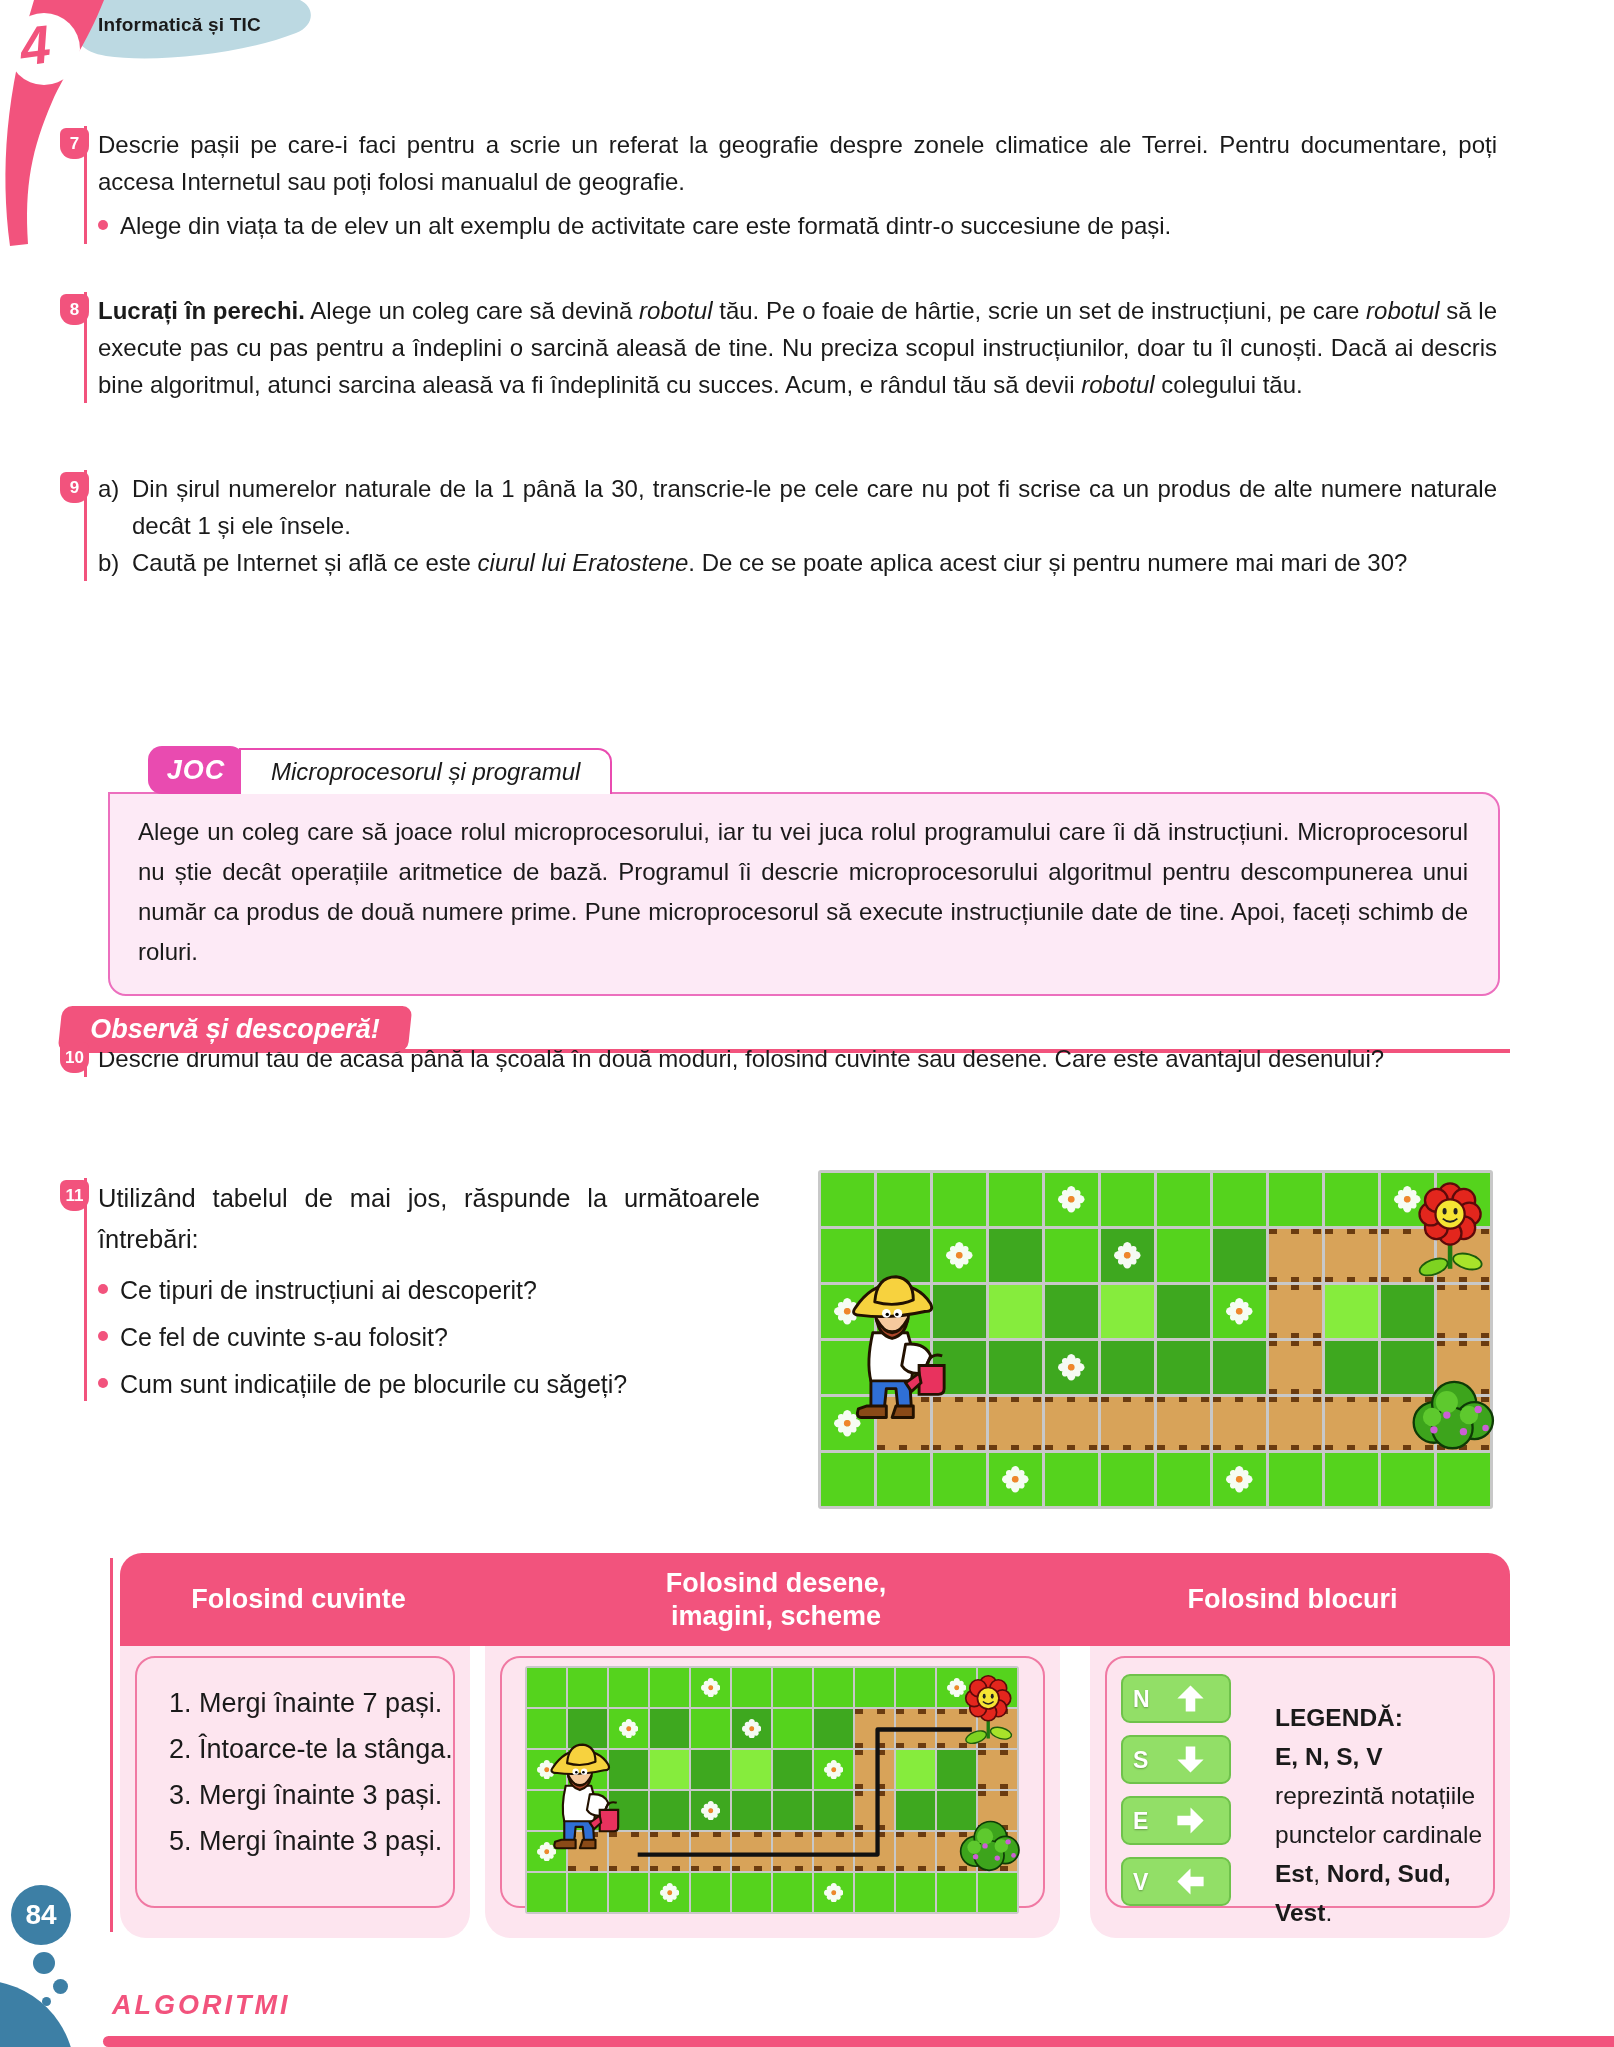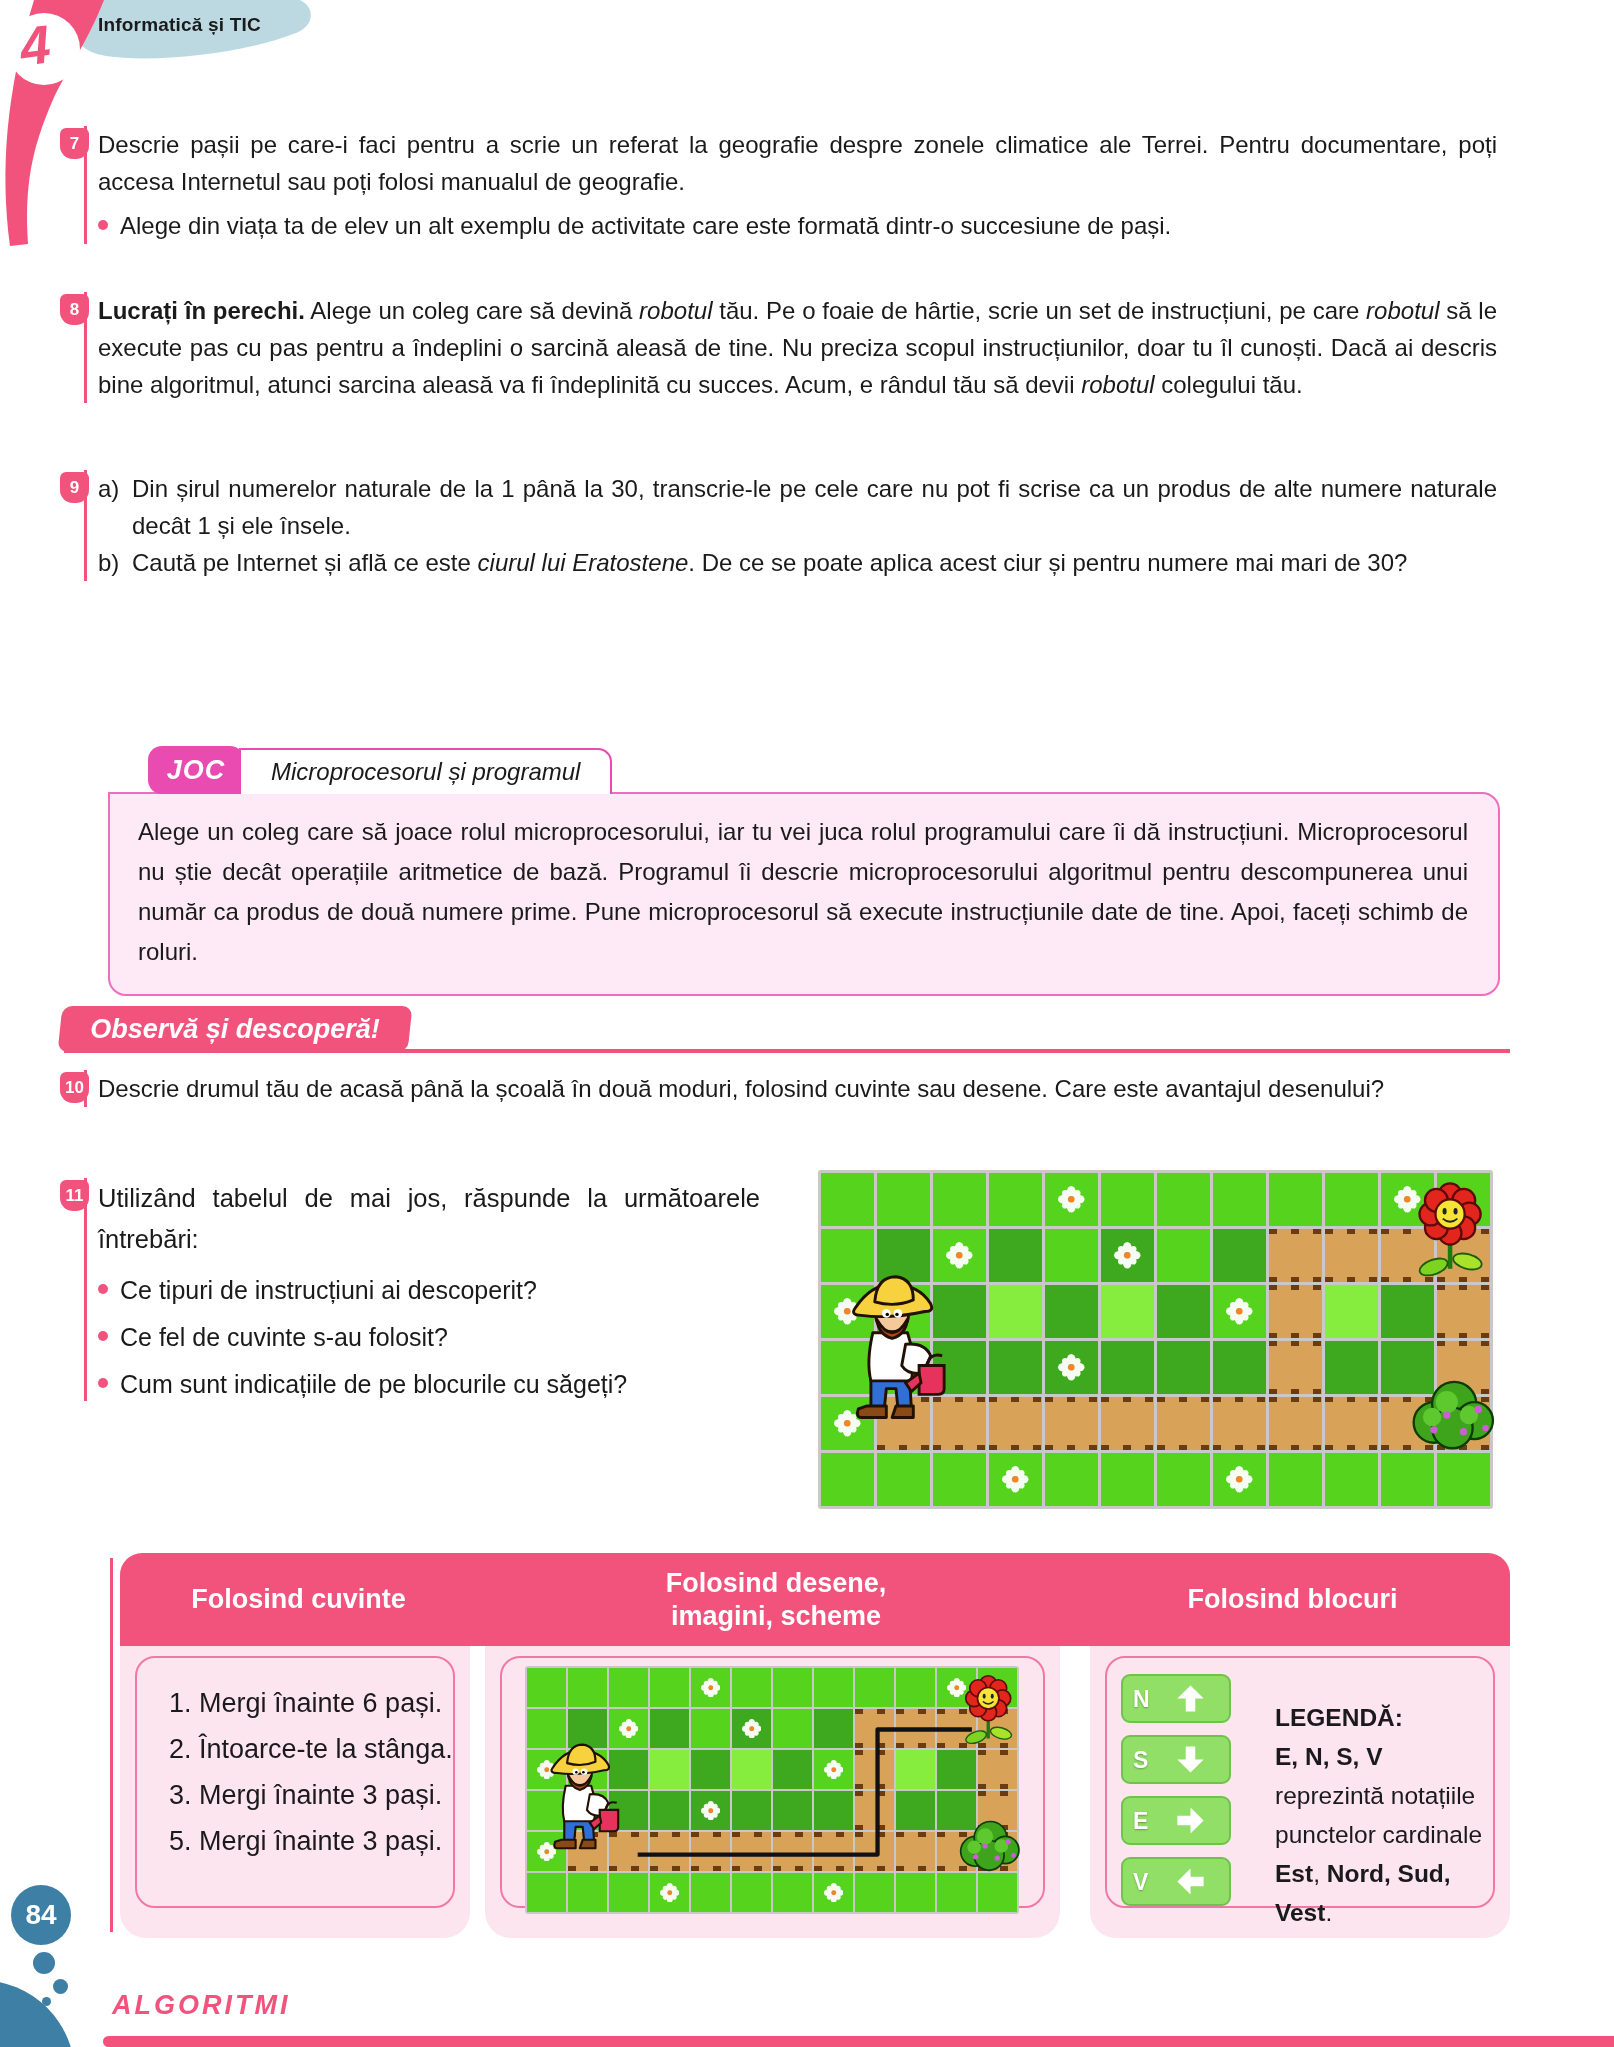--- a/index.html
+++ b/index.html
@@ -161,21 +161,21 @@
     <div class="joc-body">
       <p class="para">Alege un coleg care să joace rolul microprocesorului, iar tu vei juca rolul programului care îi dă instrucțiuni. Microprocesorul nu știe decât operațiile aritmetice de bază. Programul îi descrie microprocesorului algoritmul pentru descompunerea unui număr ca produs de două numere prime. Pune microprocesorul să execute instrucțiunile date de tine. Apoi, faceți schimb de roluri.</p>
     </div>
   </div>
 
   <div class="obs">
     <span>Observă și descoperă!</span>
   </div>
   <div class="obs-line"></div>
 
-  <section class="ex" style="top:1070px">
+  <section class="ex" style="top:1040px">
     <div class="badge">10</div>
     <div class="exbody">
       <p class="para">Descrie drumul tău de acasă până la școală în două moduri, folosind cuvinte sau desene. Care este avantajul desenului?</p>
     </div>
   </section>
 
   <section class="ex ex11" style="top:1178px">
     <div class="badge">11</div>
     <div class="exbody">
       <p class="para">Utilizând tabelul de mai jos, răspunde la următoarele întrebări:</p>
@@ -509,21 +509,21 @@
   <div class="tbl">
     <div class="tbl-head">
       <div class="th th1">Folosind cuvinte</div>
       <div class="th th2">Folosind desene,<br>imagini, scheme</div>
       <div class="th th3">Folosind blocuri</div>
     </div>
     <div class="tbl-body">
       <div class="panel p1">
         <div class="inner">
           <div class="steps">
-            <div class="step">1. Mergi înainte 6 pași.</div>
+            <div class="step">1. Mergi înainte 7 pași.</div>
             <div class="step">2. Întoarce-te la stânga.</div>
             <div class="step">3. Mergi înainte 3 pași.</div>
             <div class="step">5. Mergi înainte 3 pași.</div>
           </div>
         </div>
       </div>
       <div class="panel p2">
         <div class="inner"></div>
         <div id="maze-small" class="maze" style="width: 494px; height: 248px; background: rgb(200, 200, 200);">
             <div class="mcell mg" style="left: 2px; top: 2px; width: 39px; height: 39px;"></div>

